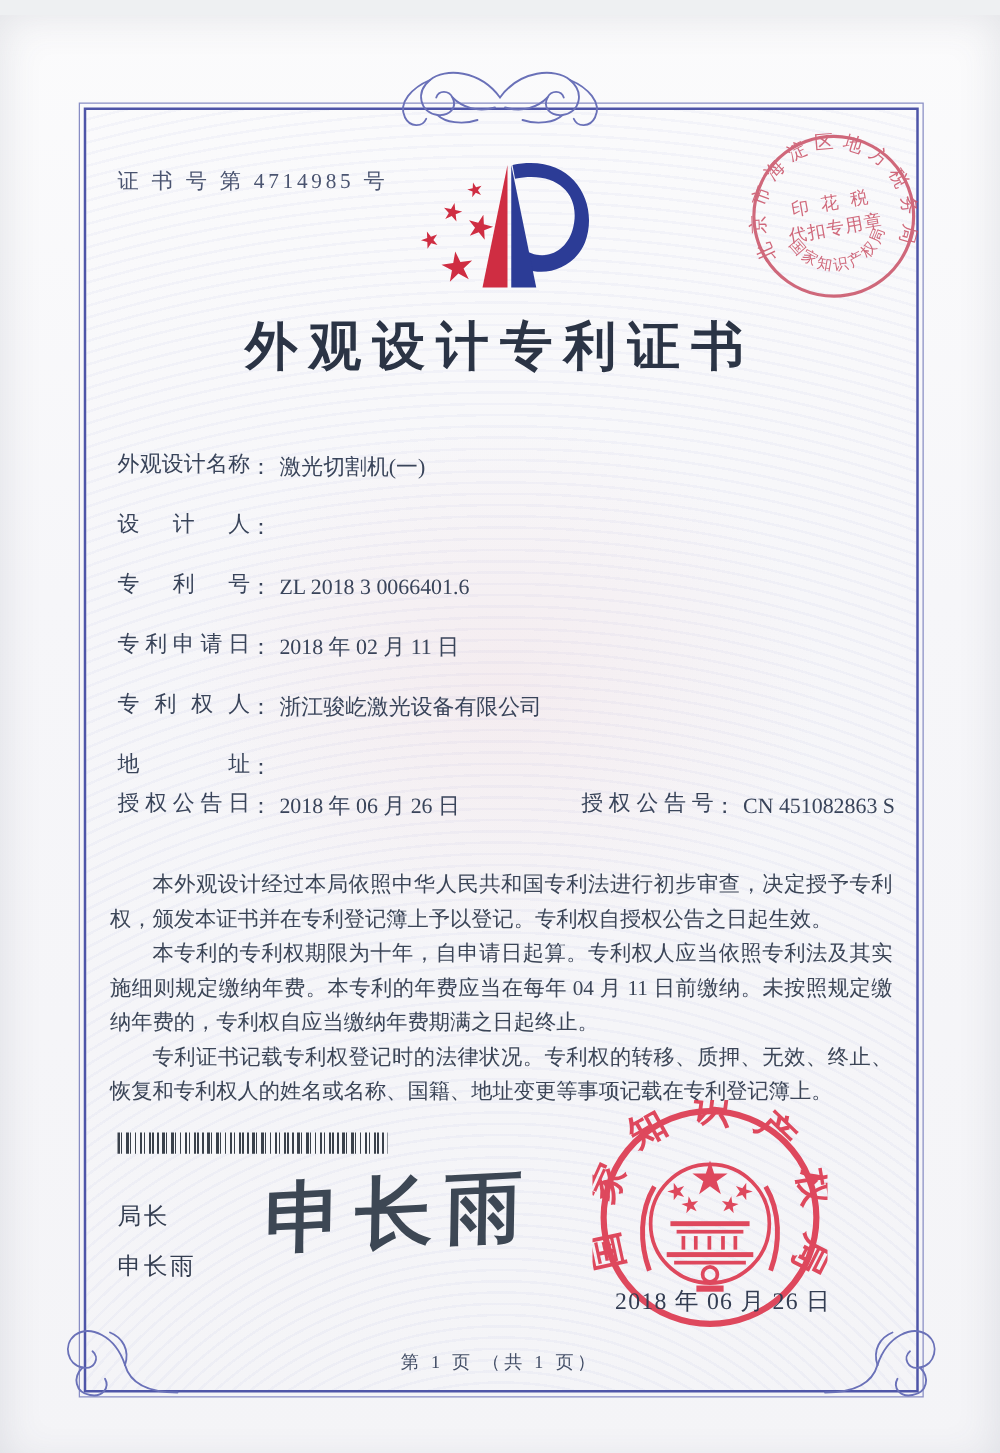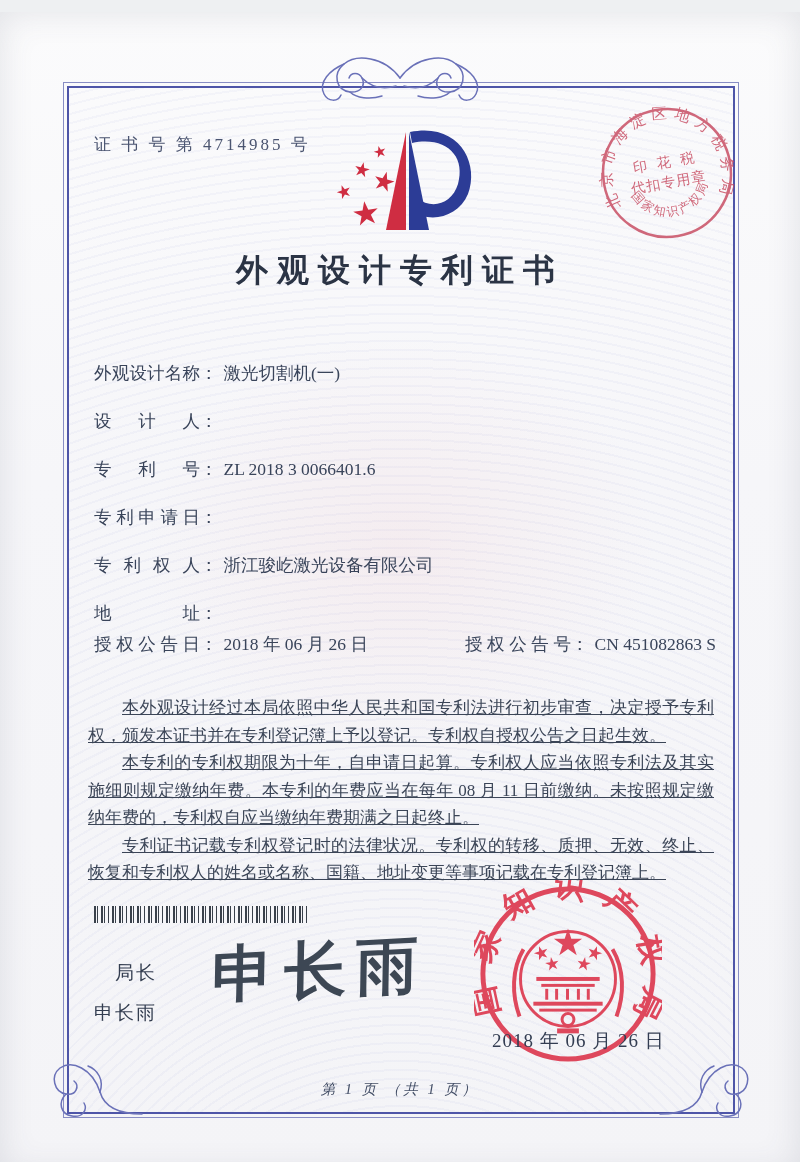--- a/index.html
+++ b/index.html
@@ -22,50 +22,50 @@
   
   .orn{position:absolute;stroke:#6a71b8;fill:none;stroke-width:1.5;stroke-linecap:round;}
   .orn-top{left:272px;top:36px;}
   .orn-bl{left:46px;top:1038px;}
   .orn-br{left:656px;top:1038px;transform:scaleX(-1);}
   
   .cert-no{position:absolute;left:94px;top:121px;font-size:17px;letter-spacing:3px;color:#4a5470;}
   .logo{position:absolute;left:322px;top:104px;}
   .tax-stamp{position:absolute;left:596px;top:90px;opacity:.82;}
   .title{position:absolute;left:0;top:237px;width:100%;text-align:center;
-         font-size:32px;font-weight:600;letter-spacing:9px;color:#2b3445;}
+         font-size:42px;font-weight:600;letter-spacing:9px;color:#2b3445;}
   
   .fields{position:absolute;left:94px;top:352px;width:622px;font-size:17.5px;line-height:19px;color:#39445a;}
   .row{display:flex;align-items:flex-start;margin-bottom:29px;}
-  .lbl{display:inline-block;width:106px;text-align:justify;text-align-last:justify;flex:0 0 106px;}
+  .lbl{display:inline-block;width:106px;text-align:justify;text-align-last:justify;flex:0 0 106px;font-family:Liberation Mono, monospace;}
   .colon{flex:0 0 auto;}
   .val{flex:1;margin-left:6px;}
   .row.address{margin-bottom:12px;align-items:center;}
   .row.address .val{line-height:26px;}
   .row.grant{justify-content:space-between;margin-bottom:0;}
   .pair{display:flex;align-items:flex-start;}
   .pair .val{flex:0 0 auto;}
   
   .paras{position:absolute;left:88px;top:682px;width:626px;font-size:17px;line-height:27.5px;
-         text-align:justify;color:#3b4557;text-decoration:underline;}
+         text-align:justify;color:#3b4557;}
   .paras p{margin:0;text-indent:2em;}
   
   .barcode{position:absolute;left:94px;top:894px;width:216px;height:17px;
     background:repeating-linear-gradient(90deg,
       #3a414b 0 2px,#f6f6f9 2px 3px,#3a414b 3px 4px,#f6f6f9 4px 7px,
       #3a414b 7px 9px,#f6f6f9 9px 10px,#3a414b 10px 11px,#f6f6f9 11px 14px,
       #3a414b 14px 15px,#f6f6f9 15px 18px);}
   .director{position:absolute;left:94px;top:948px;font-size:19px;letter-spacing:2px;color:#333d50;}
-  .director div{margin-bottom:14px;text-align:right;}
+  .director div{margin-bottom:14px;}
   .signature{position:absolute;left:212px;top:916px;font-size:62px;font-weight:600;color:#2e3947;
              letter-spacing:10px;transform:rotate(-3deg) skewX(-4deg);opacity:.92;}
   .official-seal{position:absolute;left:474px;top:868px;opacity:.92;}
   .seal-date{position:absolute;left:492px;top:1016px;font-size:19px;letter-spacing:1px;color:#333d52;z-index:4;}
   .footer{position:absolute;left:0;top:1068px;width:100%;text-align:center;
-          font-size:14.5px;letter-spacing:3px;color:#434e66;font-style:italic;}
+          font-size:14.5px;letter-spacing:3px;color:#434e66;}
   
   .stamp-text{fill:#c7495f;font-family:"Liberation Serif","DejaVu Serif",serif;}
   .seal-text{fill:#dd3a50;font-family:"Liberation Serif","DejaVu Serif",serif;font-weight:600;}
 </style>
 </head>
 <body>
 
 <div class="page">
 
   <svg width="0" height="0" style="position:absolute">
@@ -152,20 +152,21 @@
         <span class="colon">：</span>
     </div>
     <div class="row">
       <span class="lbl">专利号</span>
         <span class="colon">：</span>
       <span class="val">ZL 2018 3 0066401.6</span>
     </div>
     <div class="row">
       <span class="lbl">专利申请日</span>
         <span class="colon">：</span>
+      <span class="val">2018 年 02 月 11 日</span>
     </div>
     <div class="row">
       <span class="lbl">专利权人</span>
         <span class="colon">：</span>
       <span class="val">浙江骏屹激光设备有限公司</span>
     </div>
     <div class="row address">
       <span class="lbl">地址</span>
         <span class="colon">：</span>
     </div>
@@ -178,21 +179,21 @@
       <span class="pair">
         <span class="lbl">授权公告号</span>
           <span class="colon">：</span>
         <span class="val">CN 451082863 S</span>
       </span>
     </div>
   </div>
 
   <div class="paras">
     <p>本外观设计经过本局依照中华人民共和国专利法进行初步审查，决定授予专利权，颁发本证书并在专利登记簿上予以登记。专利权自授权公告之日起生效。</p>
-    <p>本专利的专利权期限为十年，自申请日起算。专利权人应当依照专利法及其实施细则规定缴纳年费。本专利的年费应当在每年 08 月 11 日前缴纳。未按照规定缴纳年费的，专利权自应当缴纳年费期满之日起终止。</p>
+    <p>本专利的专利权期限为十年，自申请日起算。专利权人应当依照专利法及其实施细则规定缴纳年费。本专利的年费应当在每年 04 月 11 日前缴纳。未按照规定缴纳年费的，专利权自应当缴纳年费期满之日起终止。</p>
     <p>专利证书记载专利权登记时的法律状况。专利权的转移、质押、无效、终止、恢复和专利权人的姓名或名称、国籍、地址变更等事项记载在专利登记簿上。</p>
   </div>
 
   <div class="barcode"></div>
 
   <div class="director">
     <div>局长</div>
     <div>申长雨</div>
   </div>
 

